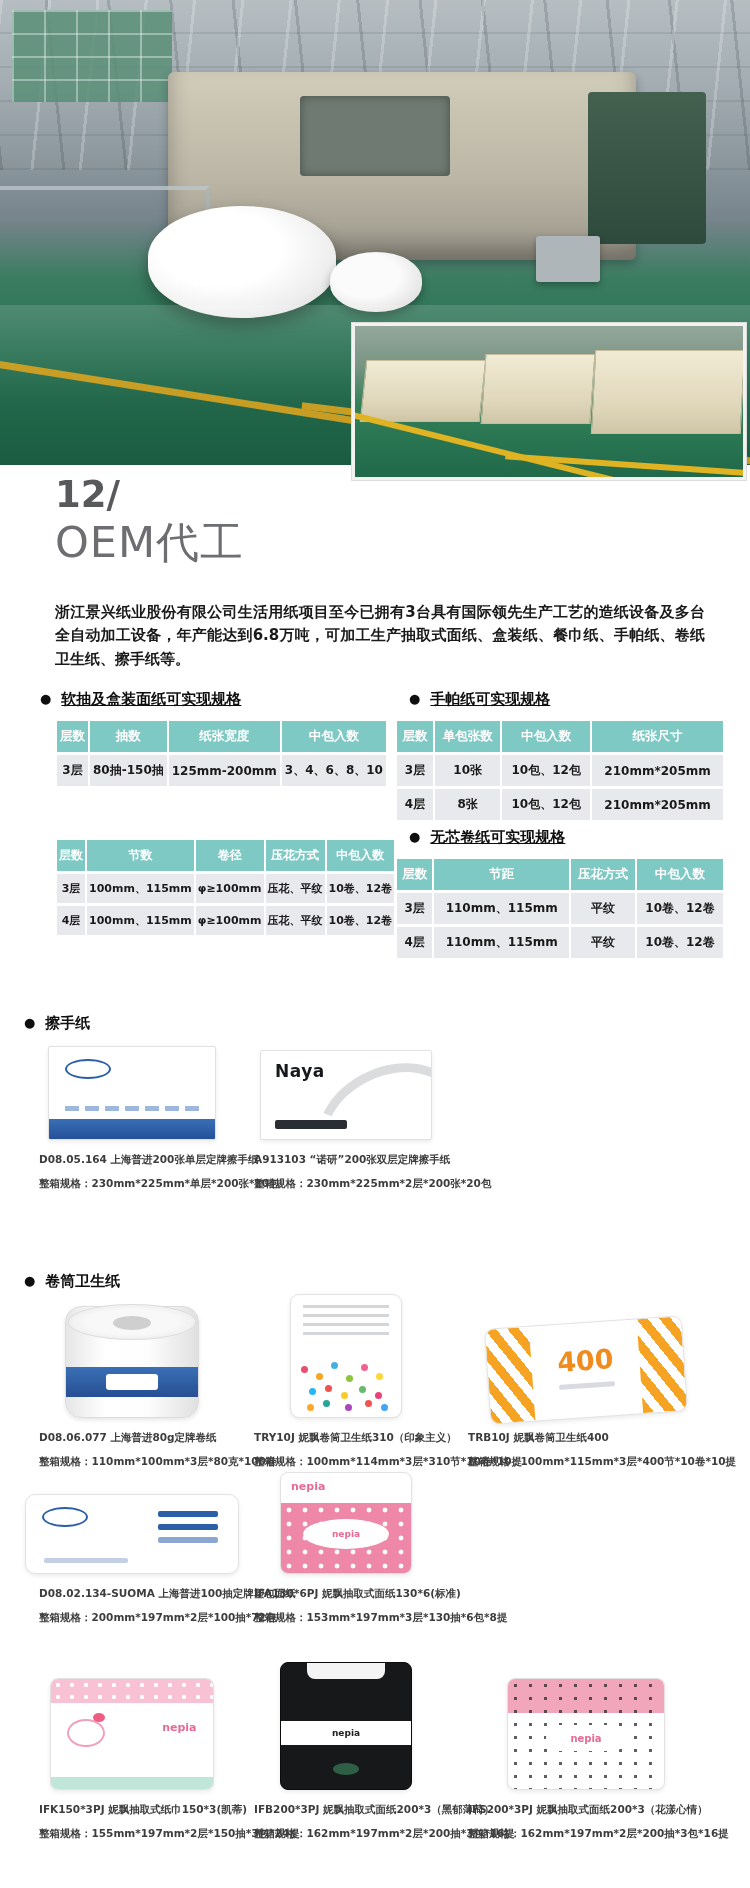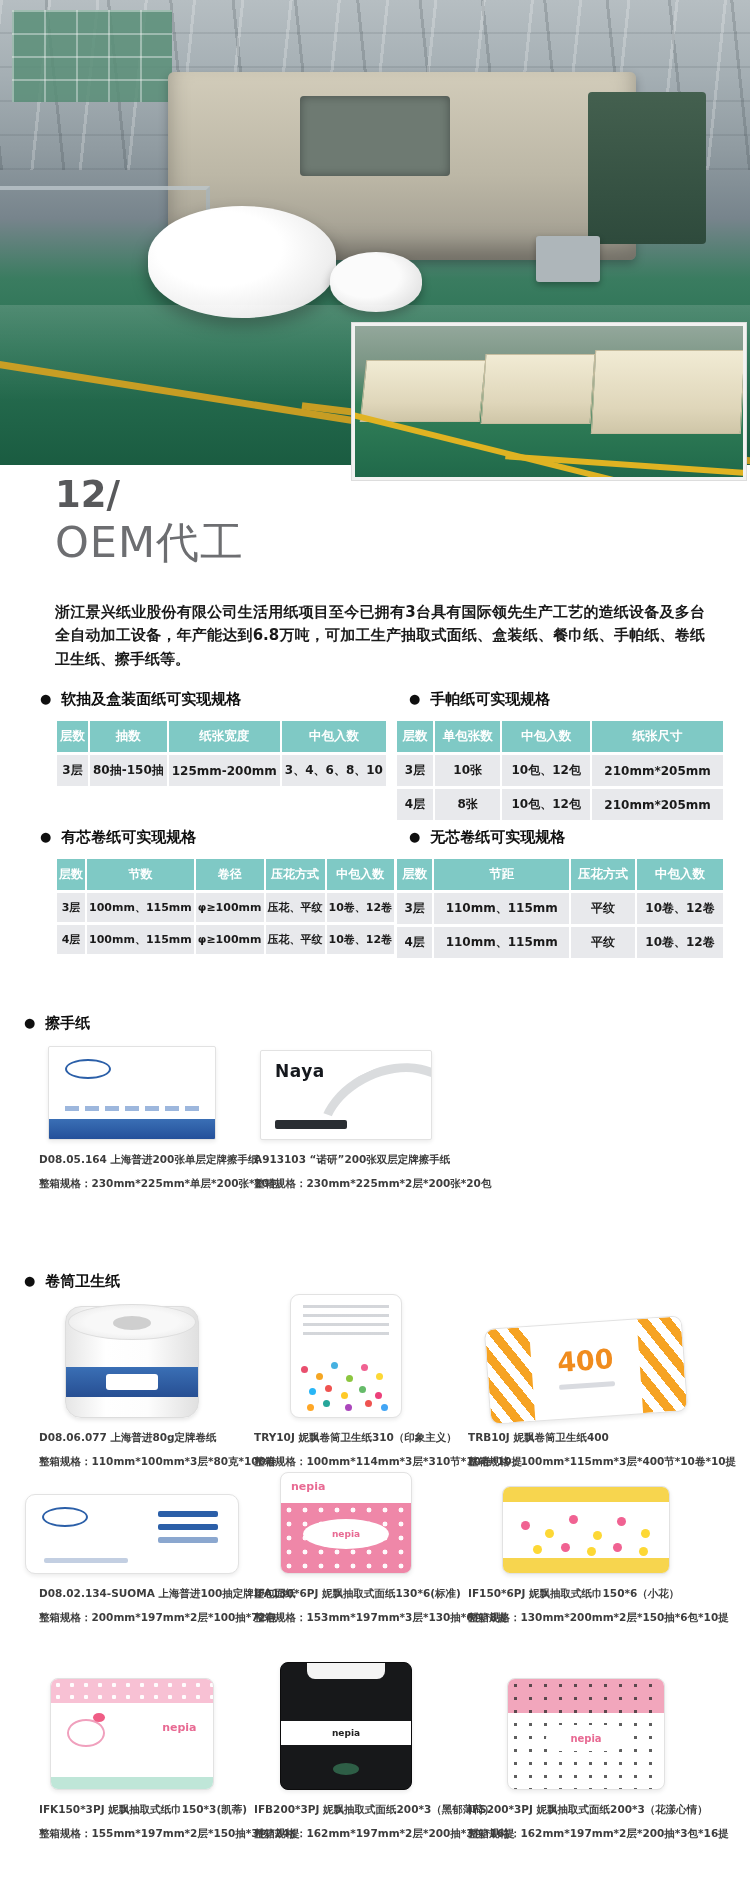--- a/index.html
+++ b/index.html
@@ -49,21 +49,21 @@
   .page-title { font-size:43px; font-weight:normal; color:#6d6e71; line-height:1.15; letter-spacing:1px; }
   .intro { position:absolute; top:601px; left:55px; width:650px; font-size:15px; font-weight:600; color:#1a1a1a; line-height:1.55; text-align:justify; }
 
   
   .specs { position:absolute; left:40px; width:695px; display:grid; grid-template-columns:352px 340px; column-gap:3px; }
   .specs-row1 { top:690px; }
   .specs-row2 { top:828px; }
   .spec-col-left .spec-table { margin-left:15px; width:332px; }
   .spec-col-right .spec-heading { margin-left:14px; }
   .spec-col-right .spec-table { width:330px; }
-  .spec-heading { font-size:15px; font-weight:bold; color:#0f0f0f; white-space:nowrap; }
+  .spec-heading { font-size:15px; font-weight:bold; color:#0f0f0f; white-space:nowrap;text-decoration:underline; }
   .bullet { display:inline-block; margin-right:10px; font-size:13px; color:#0f0f0f; transform:translateY(-1px); }
   .spec-table { border-collapse:separate; border-spacing:2px 3px; margin-top:9px; table-layout:auto; }
   .spec-table th { background:#7fc9c5; color:#fff; font-size:12.5px; font-weight:bold; padding:7px 3px; text-align:center; white-space:nowrap; }
   .spec-table td { background:#e8e9ec; color:#1a1a1a; font-size:12px; font-weight:600; padding:7px 3px; text-align:center; white-space:nowrap; }
   .spec-table.dense th { font-size:12px; padding:7px 2px; }
   .spec-table.dense td { font-size:11px; padding:7px 2px; }
 
   
   .banner { position:absolute; top:972px; left:558px; width:188px; height:48px; background:#84cbc8; color:#fff;
     display:flex; align-items:center; justify-content:center; font-size:26px; letter-spacing:4px; font-weight:500; }
@@ -248,23 +248,20 @@
             <td>10包、12包</td>
             <td>210mm*205mm</td>
           </tr>
         </tbody>
       </table>
     </div>
   </div>
 
   <div class="specs specs-row2">
     <div class="spec-col-left">
-      <div class="spec-heading">
-        <span class="bullet">●</span><span>有芯卷纸可实现规格</span>
-      </div>
       <table class="spec-table dense">
         <thead>
             <tr>
           <th>层数</th>
           <th>节数</th>
           <th>卷径</th>
           <th>压花方式</th>
           <th>中包入数</th>
         </tr>
           </thead>
@@ -407,31 +404,20 @@
         <div class="img-box">
           <div class="pack p8">
             <span class="p8-brand">nepia</span>
             <span class="p8-body"></span>
             <span class="p8-oval">nepia</span>
           </div>
         </div>
         <div class="p-name">IFA130*6PJ 妮飘抽取式面纸130*6(标准)</div>
         <div class="p-spec">整箱规格：153mm*197mm*3层*130抽*6包*8提</div>
       </div>
-      <div class="card">
-        <div class="img-box">
-          <div class="pack p9">
-            <span class="p9-band-t"></span>
-            <span class="p9-band-b"></span>
-            <span class="p9-flowers"></span>
-          </div>
-        </div>
-        <div class="p-name">IF150*6PJ 妮飘抽取式纸巾150*6（小花）</div>
-        <div class="p-spec">整箱规格：130mm*200mm*2层*150抽*6包*10提</div>
-      </div>
     </div>
   </div>
 
   <div class="sec sec-4">
 
     <div class="products">
       <div class="card">
         <div class="img-box">
           <div class="pack p10">
             <span class="p10-ribbon"></span>

